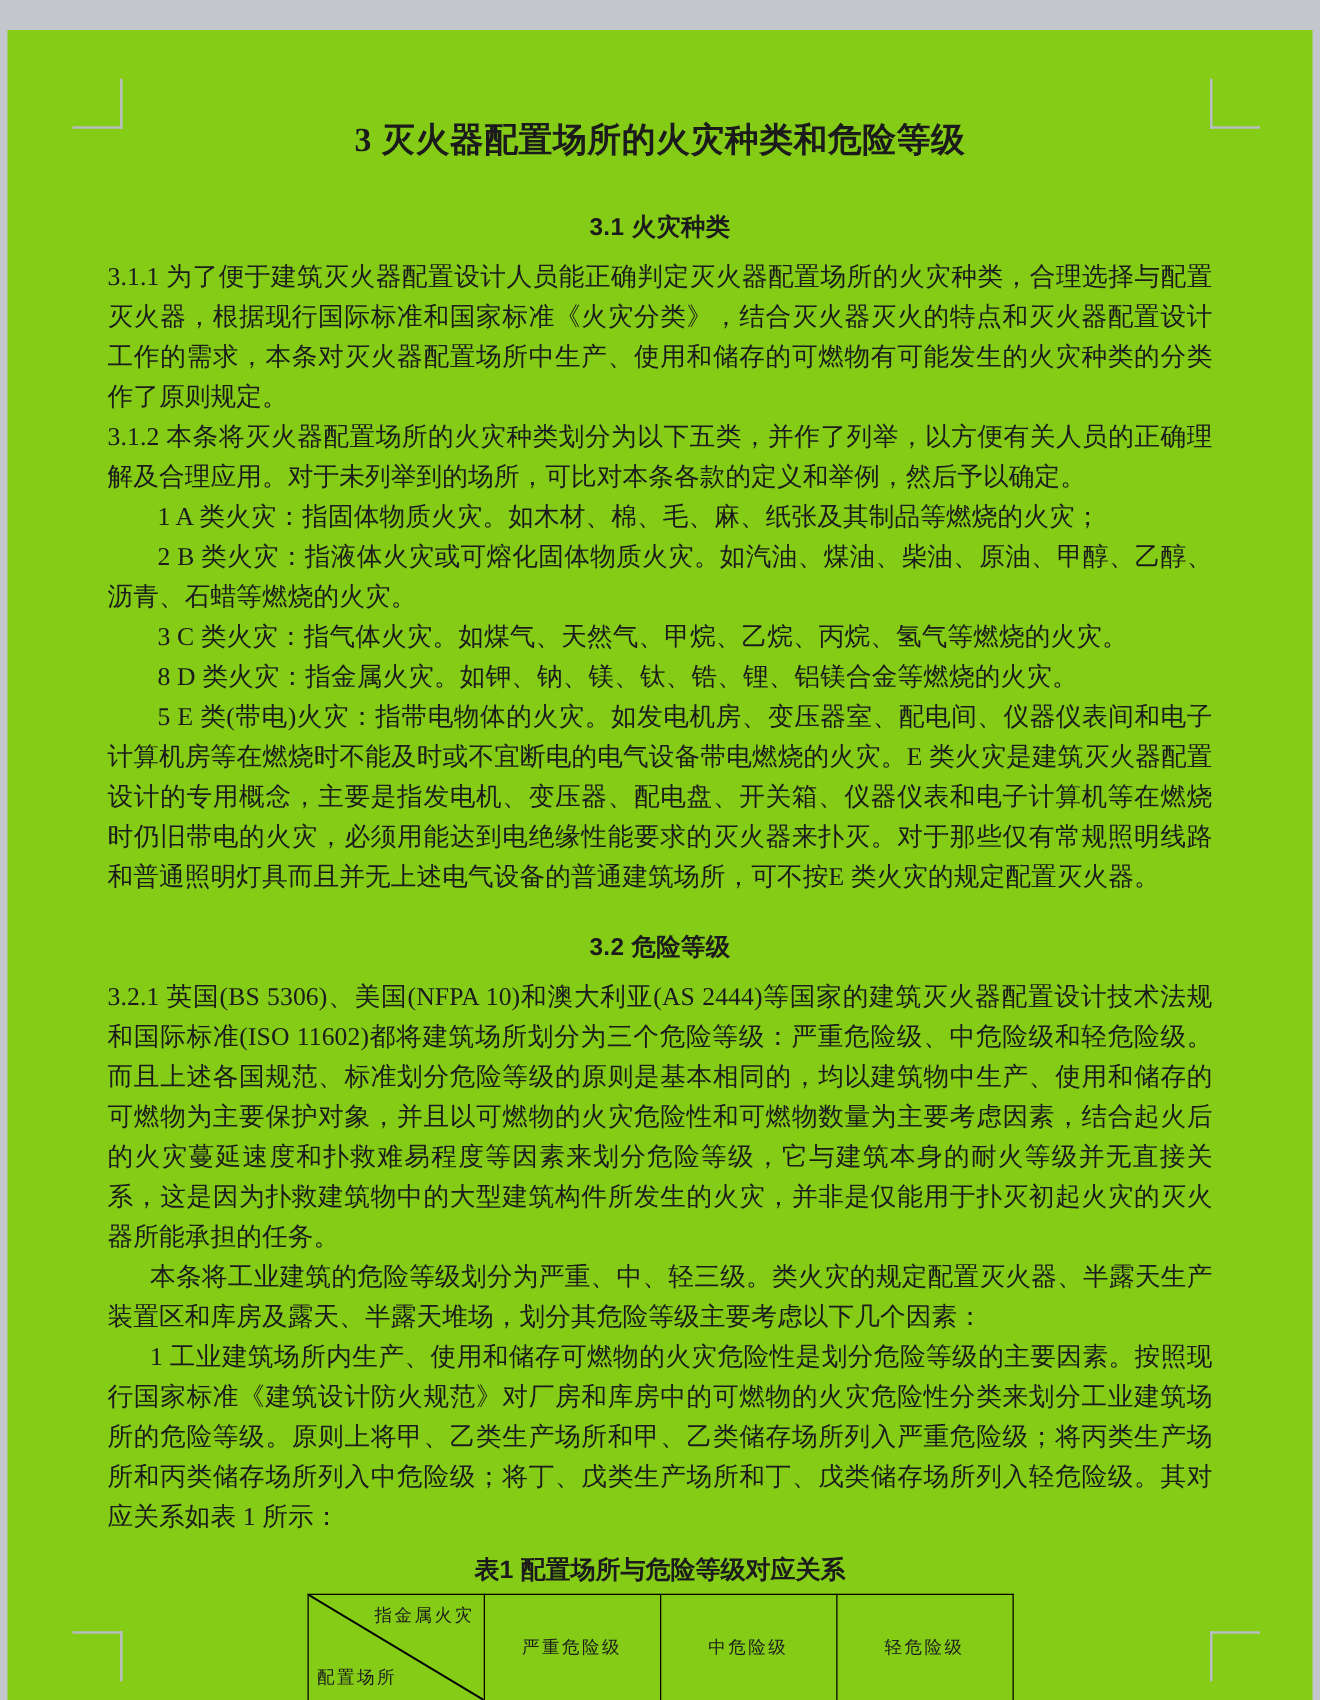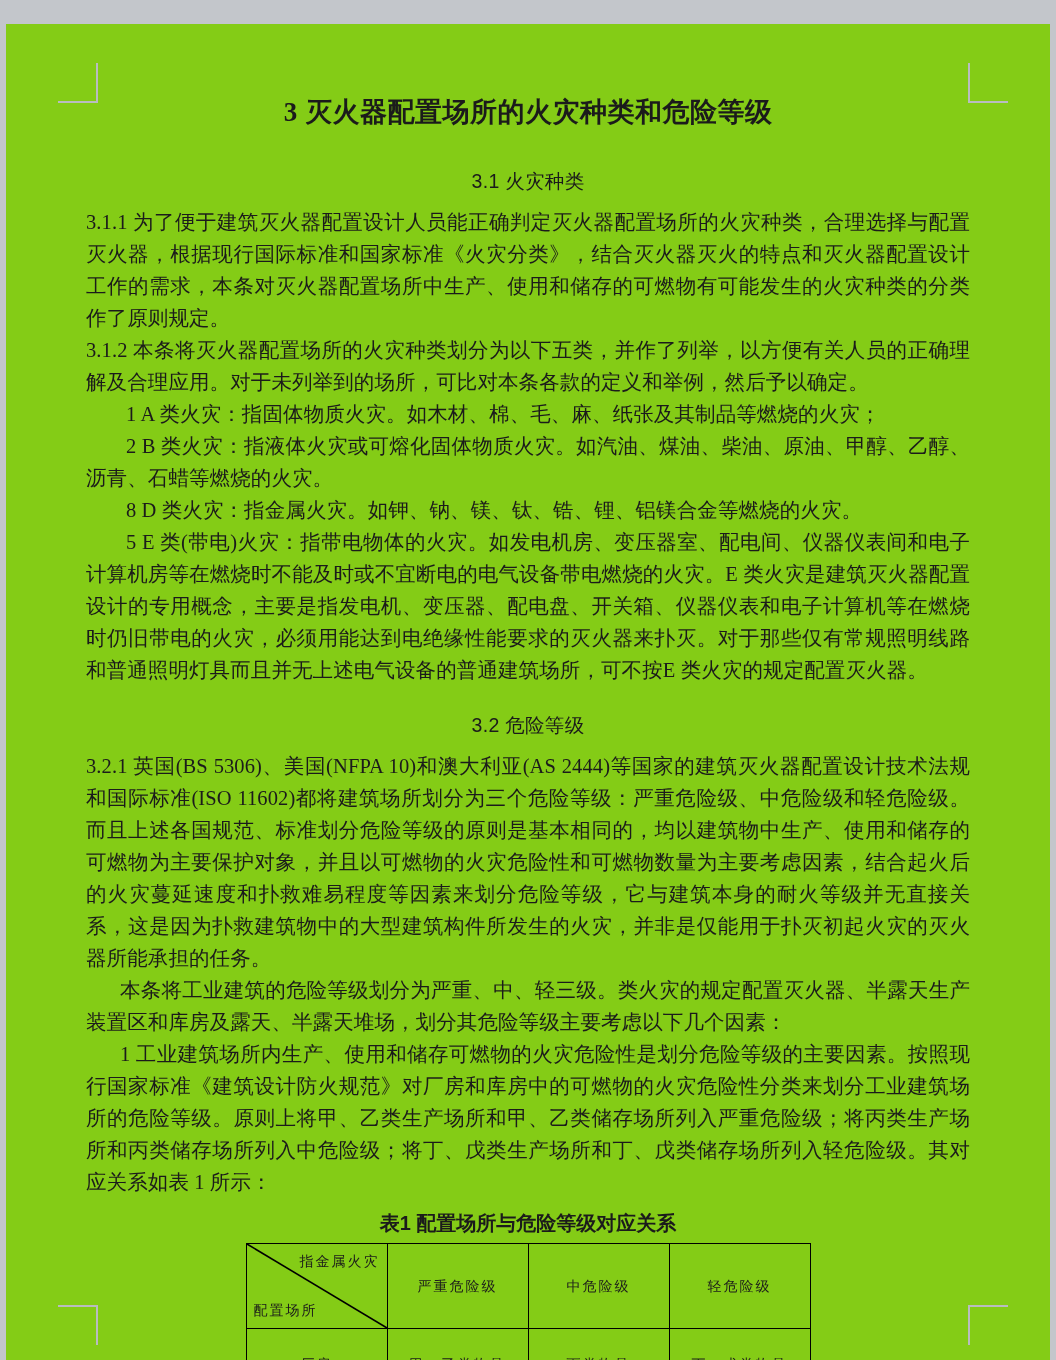--- a/index.html
+++ b/index.html
@@ -54,21 +54,21 @@
     font-size: 27px;
     font-weight: bold;
     text-align: center;
     margin: 0 0 38px 0;
     letter-spacing: 0.5px;
   }
 
   h2.sec-title {
     font-family: "Liberation Sans", "DejaVu Sans", sans-serif;
     font-size: 19.5px;
-    font-weight: normal;
+    font-weight: bold;
     text-align: center;
     margin: 0 0 11px 0;
     letter-spacing: 0.3px;
   }
   h2.sec-title.second { margin-top: 26px; }
 
   p.body {
     font-size: 20.5px;
     line-height: 32px;
     margin: 0;
@@ -154,20 +154,21 @@
   <div id="content">
 
     <h1 class="doc-title">3  灭火器配置场所的火灾种类和危险等级</h1>
 
     <h2 class="sec-title">3.1  火灾种类</h2>
 
     <p class="body">3.1.1  为了便于建筑灭火器配置设计人员能正确判定灭火器配置场所的火灾种类，合理选择与配置灭火器，根据现行国际标准和国家标准《火灾分类》，结合灭火器灭火的特点和灭火器配置设计工作的需求，本条对灭火器配置场所中生产、使用和储存的可燃物有可能发生的火灾种类的分类作了原则规定。</p>
     <p class="body">3.1.2  本条将灭火器配置场所的火灾种类划分为以下五类，并作了列举，以方便有关人员的正确理解及合理应用。对于未列举到的场所，可比对本条各款的定义和举例，然后予以确定。</p>
     <p class="body indent2">1 A 类火灾：指固体物质火灾。如木材、棉、毛、麻、纸张及其制品等燃烧的火灾；</p>
     <p class="body indent2">2 B 类火灾：指液体火灾或可熔化固体物质火灾。如汽油、煤油、柴油、原油、甲醇、乙醇、沥青、石蜡等燃烧的火灾。</p>
+    <p class="body indent2">3 C 类火灾：指气体火灾。如煤气、天然气、甲烷、乙烷、丙烷、氢气等燃烧的火灾。</p>
     <p class="body indent2">8 D 类火灾：指金属火灾。如钾、钠、镁、钛、锆、锂、铝镁合金等燃烧的火灾。</p>
     <p class="body indent2">5 E 类(带电)火灾：指带电物体的火灾。如发电机房、变压器室、配电间、仪器仪表间和电子计算机房等在燃烧时不能及时或不宜断电的电气设备带电燃烧的火灾。E 类火灾是建筑灭火器配置设计的专用概念，主要是指发电机、变压器、配电盘、开关箱、仪器仪表和电子计算机等在燃烧时仍旧带电的火灾，必须用能达到电绝缘性能要求的灭火器来扑灭。对于那些仅有常规照明线路和普通照明灯具而且并无上述电气设备的普通建筑场所，可不按E 类火灾的规定配置灭火器。</p>
 
     <h2 class="sec-title second">3.2  危险等级</h2>
 
     <p class="body">3.2.1  英国(BS 5306)、美国(NFPA 10)和澳大利亚(AS 2444)等国家的建筑灭火器配置设计技术法规和国际标准(ISO  11602)都将建筑场所划分为三个危险等级：严重危险级、中危险级和轻危险级。而且上述各国规范、标准划分危险等级的原则是基本相同的，均以建筑物中生产、使用和储存的可燃物为主要保护对象，并且以可燃物的火灾危险性和可燃物数量为主要考虑因素，结合起火后的火灾蔓延速度和扑救难易程度等因素来划分危险等级，它与建筑本身的耐火等级并无直接关系，这是因为扑救建筑物中的大型建筑构件所发生的火灾，并非是仅能用于扑灭初起火灾的灭火器所能承担的任务。</p>
     <p class="body indent1">本条将工业建筑的危险等级划分为严重、中、轻三级。类火灾的规定配置灭火器、半露天生产装置区和库房及露天、半露天堆场，划分其危险等级主要考虑以下几个因素：</p>
     <p class="body indent1">1 工业建筑场所内生产、使用和储存可燃物的火灾危险性是划分危险等级的主要因素。按照现行国家标准《建筑设计防火规范》对厂房和库房中的可燃物的火灾危险性分类来划分工业建筑场所的危险等级。原则上将甲、乙类生产场所和甲、乙类储存场所列入严重危险级；将丙类生产场所和丙类储存场所列入中危险级；将丁、戊类生产场所和丁、戊类储存场所列入轻危险级。其对应关系如表 1 所示：</p>
 
     <div class="table-caption">表1 配置场所与危险等级对应关系</div>

